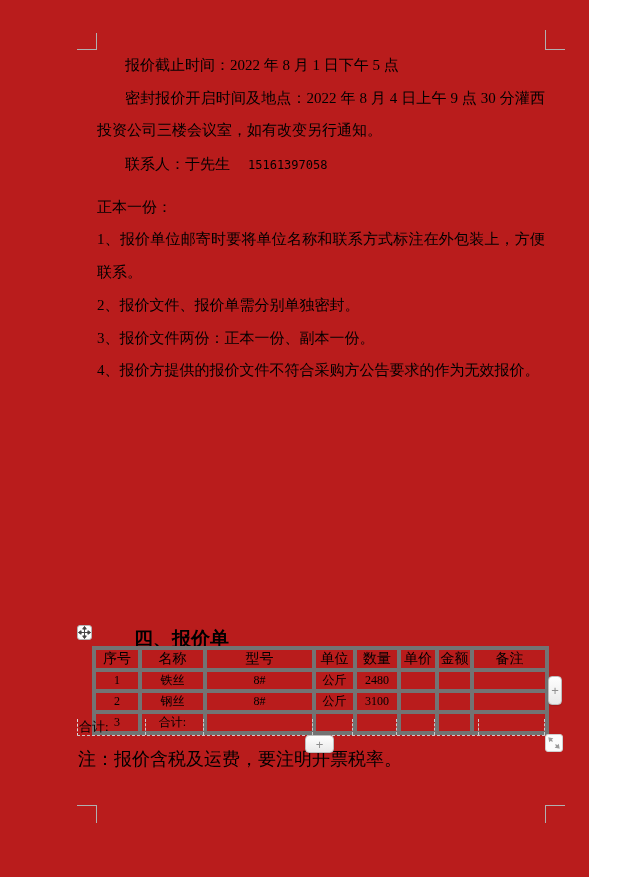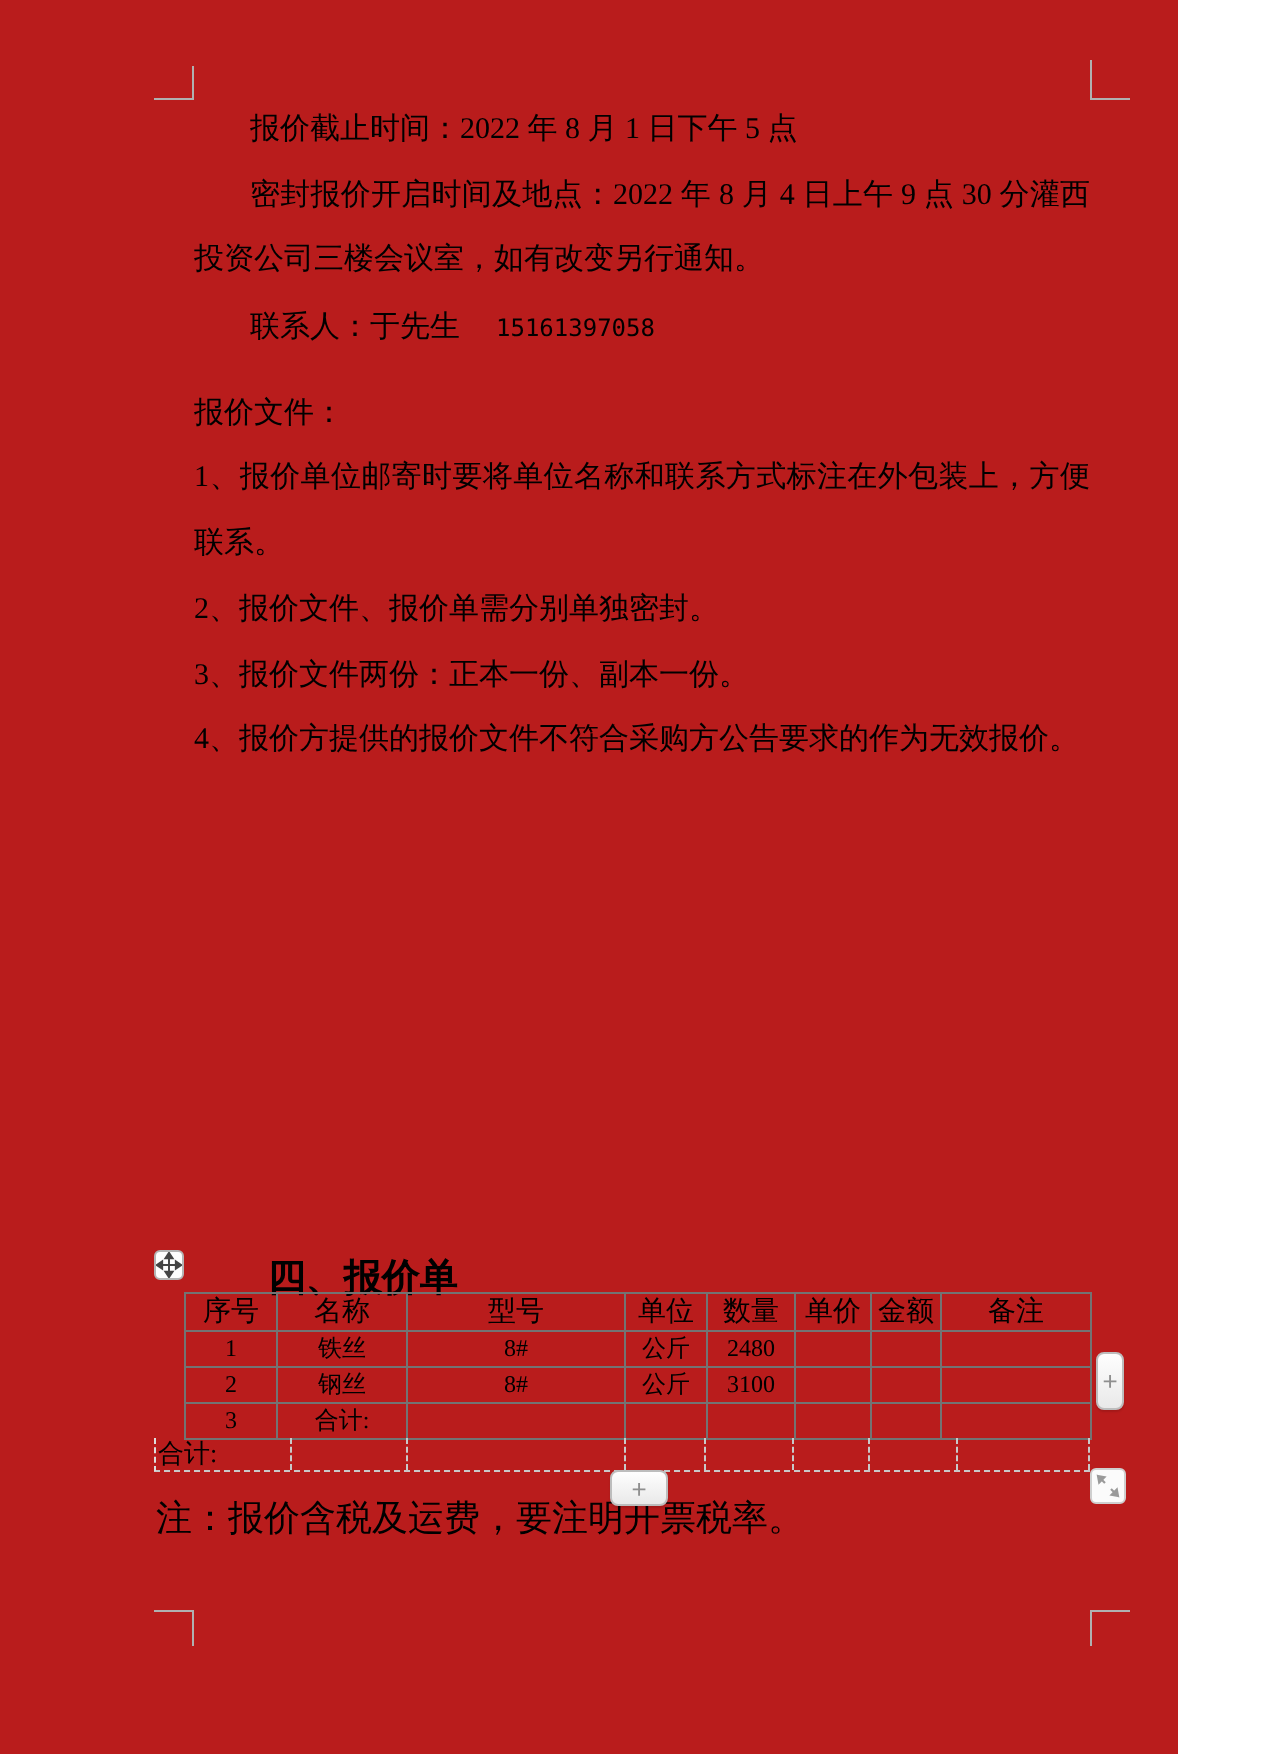--- a/index.html
+++ b/index.html
@@ -26,21 +26,21 @@
   .l7{left:97px;top:264px;}
   .l8{left:97px;top:297px;}
   .l9{left:97px;top:330px;}
   .l10{left:97px;top:362px;}
   
   .quote-title{position:absolute;left:134px;top:626px;font-size:19px;font-weight:bold;white-space:nowrap;}
   table.quote{
     position:absolute;left:92px;top:646px;border-collapse:collapse;table-layout:fixed;
   }
   table.quote td,table.quote th{
-    border:1px solid #737373;padding:0;text-align:center;vertical-align:middle;
+    border:4px solid #737373;padding:0;text-align:center;vertical-align:middle;
     font-weight:normal;overflow:hidden;white-space:nowrap;
   }
   table.quote th{font-size:14px;height:18px;}
   table.quote td{font-size:12px;height:17px;}
   
   .dashed-row{
     position:absolute;left:77px;top:719px;width:468px;height:17px;display:flex;
     border-bottom:1px dashed #c9c9c9;border-left:1px dashed #dddddd;box-sizing:border-box;
   }
   .dashed-cell{border-right:1px dashed #c9c9c9;height:100%;box-sizing:border-box;}
@@ -70,21 +70,21 @@
   <div class="crop crop-tr"></div>
   <div class="crop crop-bl"></div>
   <div class="crop crop-br"></div>
 
   <div class="tline l1">报价截止时间：2022 年 8 月 1 日下午 5 点</div>
   <div class="tline l2">密封报价开启时间及地点：2022 年 8 月 4 日上午 9 点 30 分灌西</div>
   <div class="tline l3">投资公司三楼会议室，如有改变另行通知。</div>
   <div class="tline l4">
     <span>联系人：于先生</span><span class="phone">15161397058</span>
   </div>
-  <div class="tline l5">报价文件：</div>
+  <div class="tline l5">正本一份：</div>
   <div class="tline l6">1、报价单位邮寄时要将单位名称和联系方式标注在外包装上，方便</div>
   <div class="tline l7">联系。</div>
   <div class="tline l8">2、报价文件、报价单需分别单独密封。</div>
   <div class="tline l9">3、报价文件两份：正本一份、副本一份。</div>
   <div class="tline l10">4、报价方提供的报价文件不符合采购方公告要求的作为无效报价。</div>
 
   <div class="quote-title">四、报价单</div>
 
   <div class="ctl move-handle">
     <svg width="13" height="13" viewBox="0 0 16 16">

